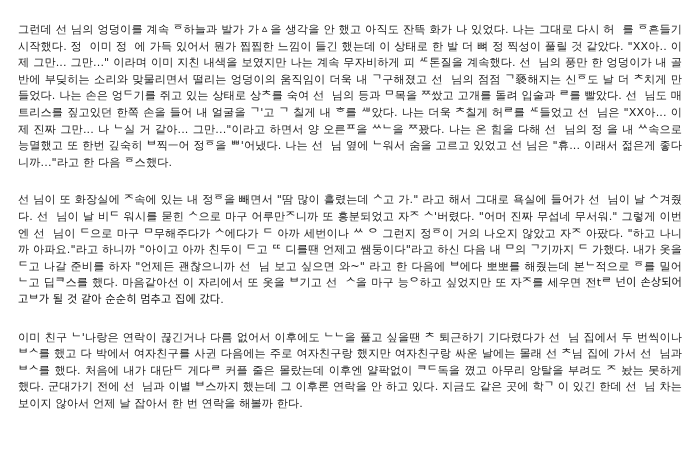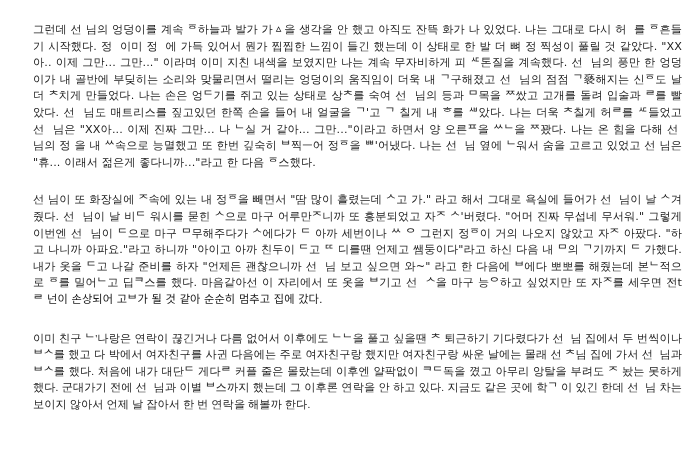--- a/index.html
+++ b/index.html
@@ -10,36 +10,35 @@
   body {
     width: 700px;
     height: 449px;
     overflow: hidden;
     font-family: "DejaVu Sans", "Liberation Sans", sans-serif;
   }
   #page {
     width: 700px;
     height: 375px;
     box-sizing: border-box;
-    padding: 22px 18px 10px 33px;
+    padding: 22px 18px 10px 18px;
     background: #ffffff;
   }
   .para {
     font-size: 11.2px;
     line-height: 16.6px;
     color: #1b1b1b;
     text-align: justify;
     text-justify: inter-character;
     margin: 0 0 17px 0;
     letter-spacing: 0.1px;
     word-break: break-all;
   }
   .para:last-child {
     margin-bottom: 8px;
-    font-family: Liberation Serif, serif;
   }
   .gap-lg {
     margin-bottom: 21px;
   }
 </style>
 </head>
 <body>
 
 <div id="page">
   <p class="para gap-lg">그런데 선&nbsp;님의 엉덩이를 계속 ᅙ하늘과 발가 가ᇫ을 생각을 안 했고 아직도 잔뜩 화가 나 있었다. 나는 그대로 다시 허&nbsp; 를 ᅙ흔들기 시작했다. 정&nbsp; 이미 정&nbsp; 에 가득 있어서 뭔가 찝찝한 느낌이 들긴 했는데 이 상태로 한 발 더 뼈 정 찍성이 풀릴 것 같았다. "XX아.. 이제 그만... 그만..." 이라며 이미 지친 내색을 보였지만 나는 계속 무자비하게 피 ᄯ톤질을 계속했다. 선&nbsp; 님의 풍만 한 엉덩이가 내 골반에 부딪히는 소리와 맞물리면서 떨리는 엉덩이의 움직임이 더욱 내 ᄀ구해졌고 선&nbsp; 님의 점점 ᄀ褻해지는 신ᅙ도 날 더 ᄎ치게 만들었다. 나는 손은 엉ᄃ기를 쥐고 있는 상태로 상ᄎ를 숙여 선&nbsp; 님의 등과 ᄆ목을 ᄍ쌌고 고개를 돌려 입술과 ᄅ를 빨았다. 선&nbsp; 님도 매트리스를 짚고있던 한쪽 손을 들어 내 얼굴을 ᄀ'고 ᄀ 칠게 내 ᄒ를 ᄲ았다. 나는 더욱 ᄎ칠게 허ᄅ를 ᄯ들었고 선&nbsp; 님은 "XX아... 이제 진짜 그만... 나 ᄂ실 거 같아... 그만..."이라고 하면서 양 오른ᄑ을 ᄊᄂ을 ᄍ꽜다. 나는 온 힘을 다해 선&nbsp; 님의 정 을 내 ᄊ속으로 능멸했고 또 한번 깊숙히 ᄇ찍ᅳ어 정ᅙ을 ᄈ'어냈다. 나는 선&nbsp; 님 옆에 ᄂ워서 숨을 고르고 있었고 선&nbsp;님은 "휴... 이래서 젊은게 좋다니까..."라고 한 다음 ᅙ스했다.</p>

